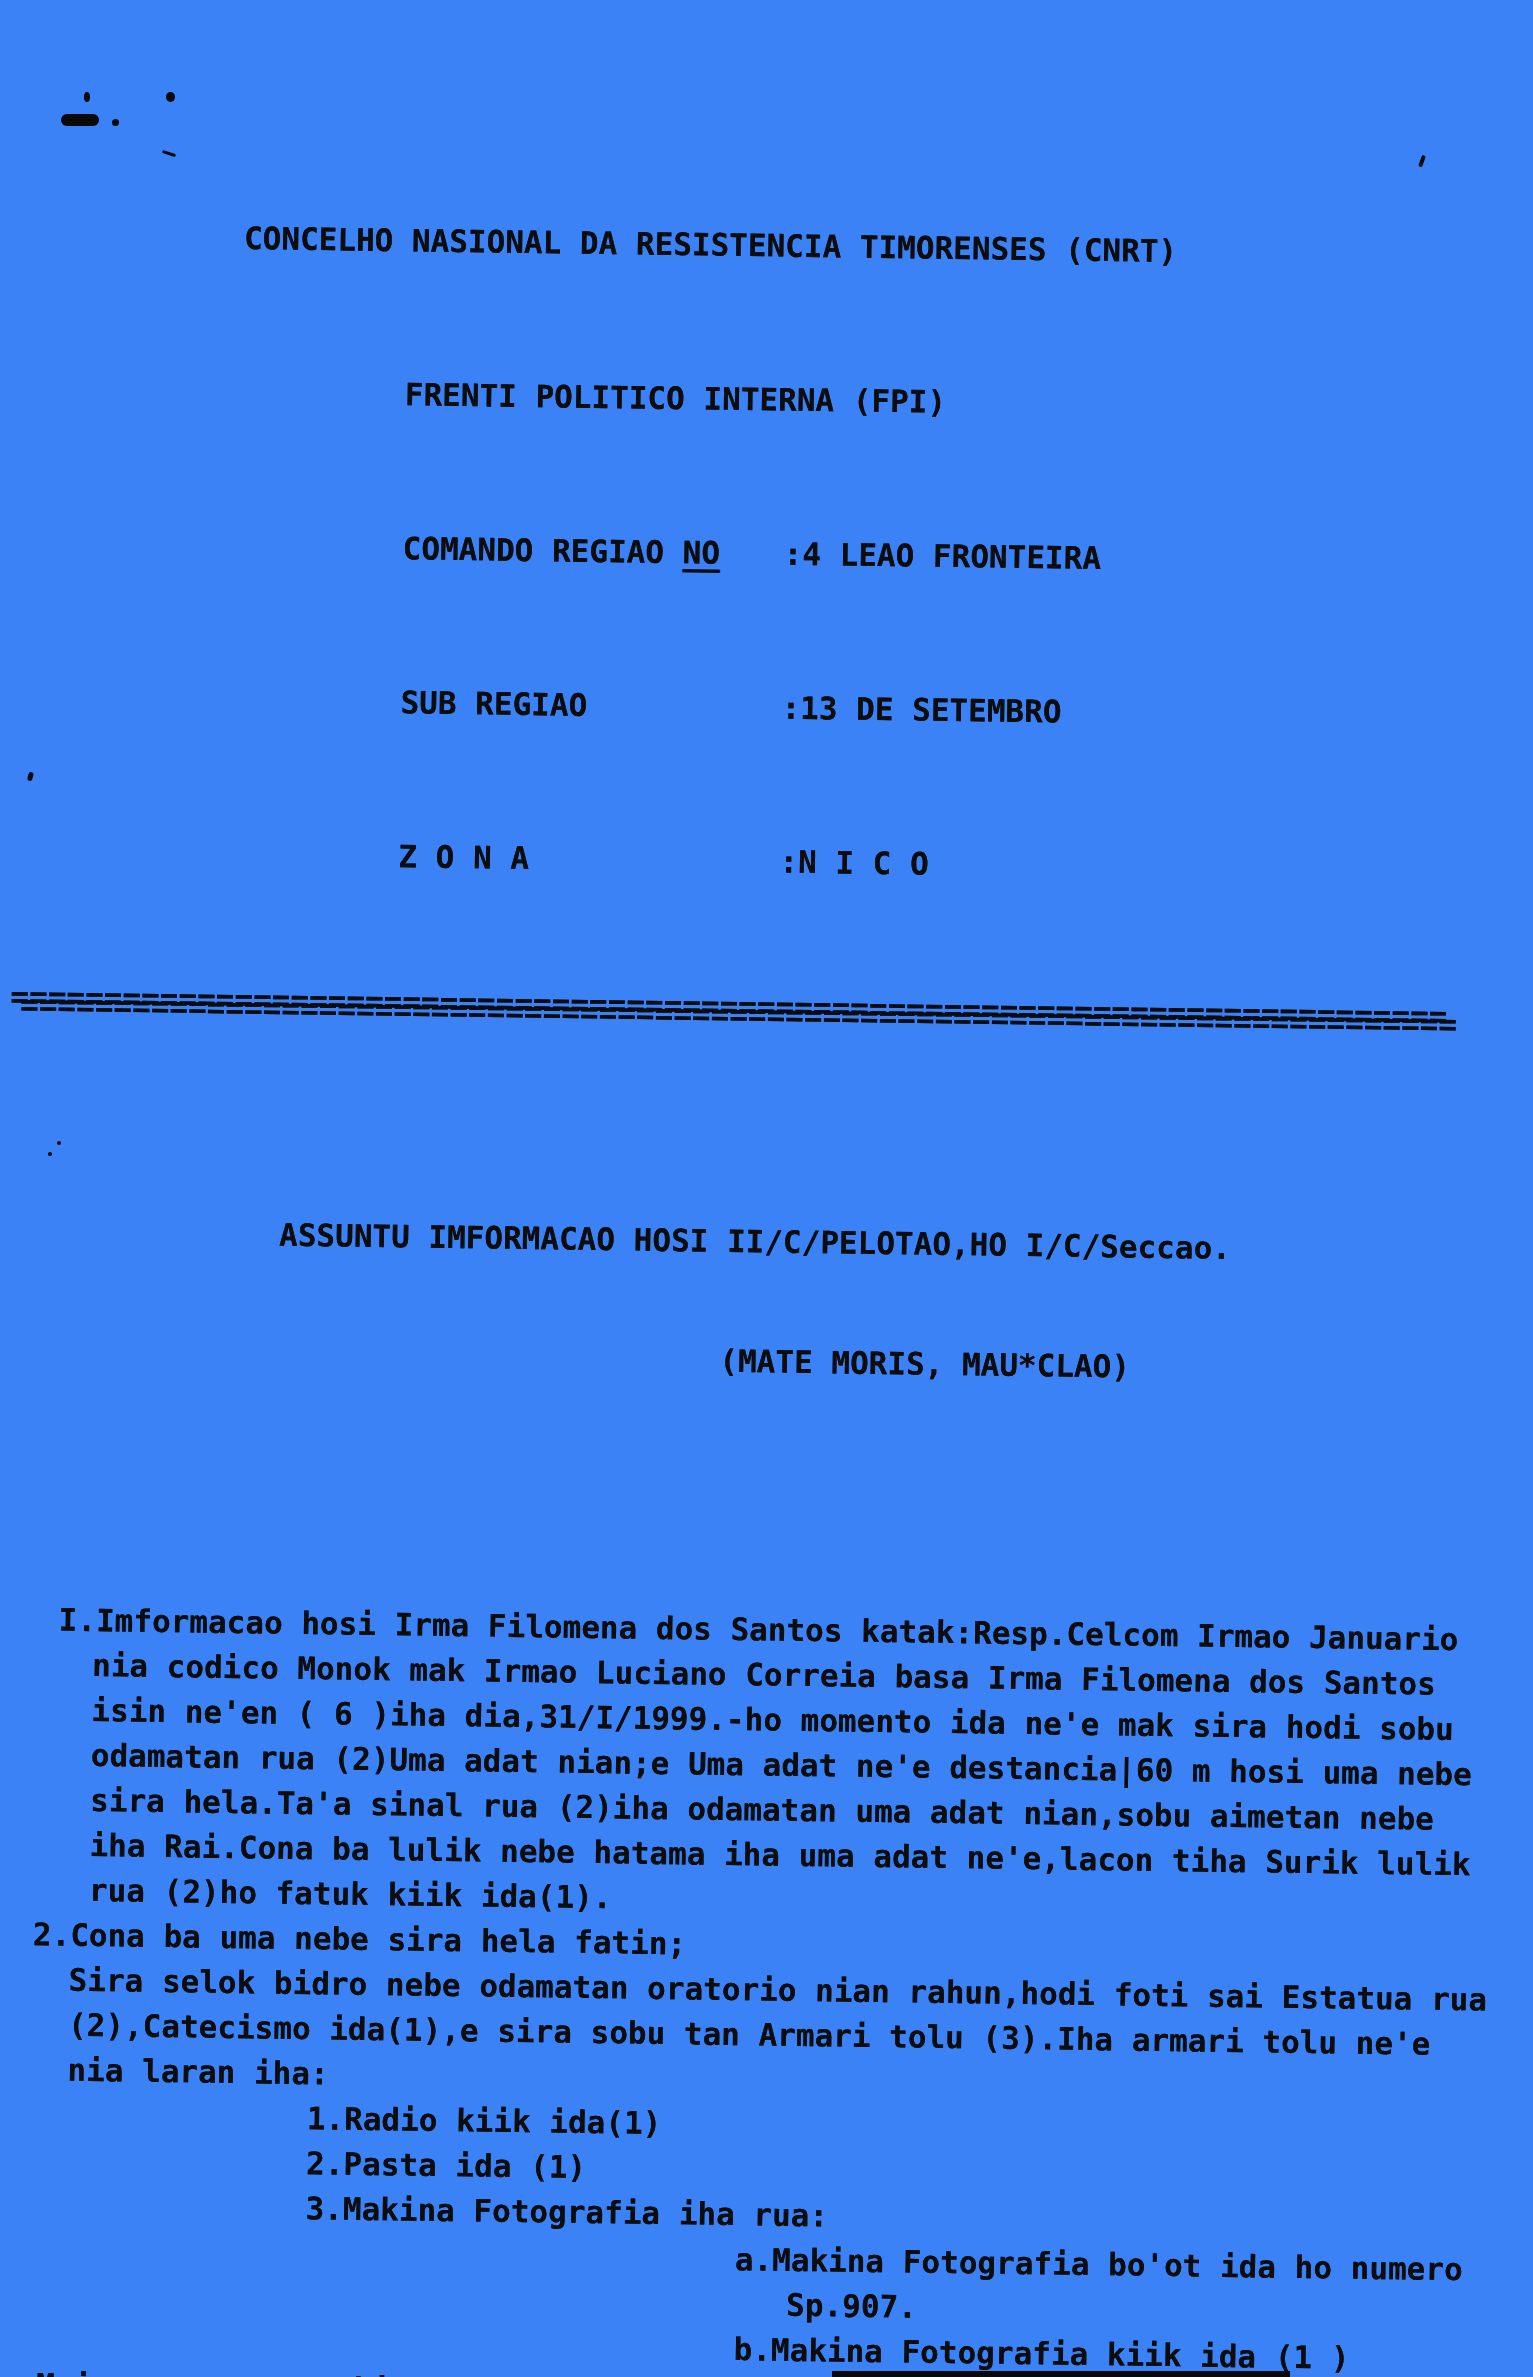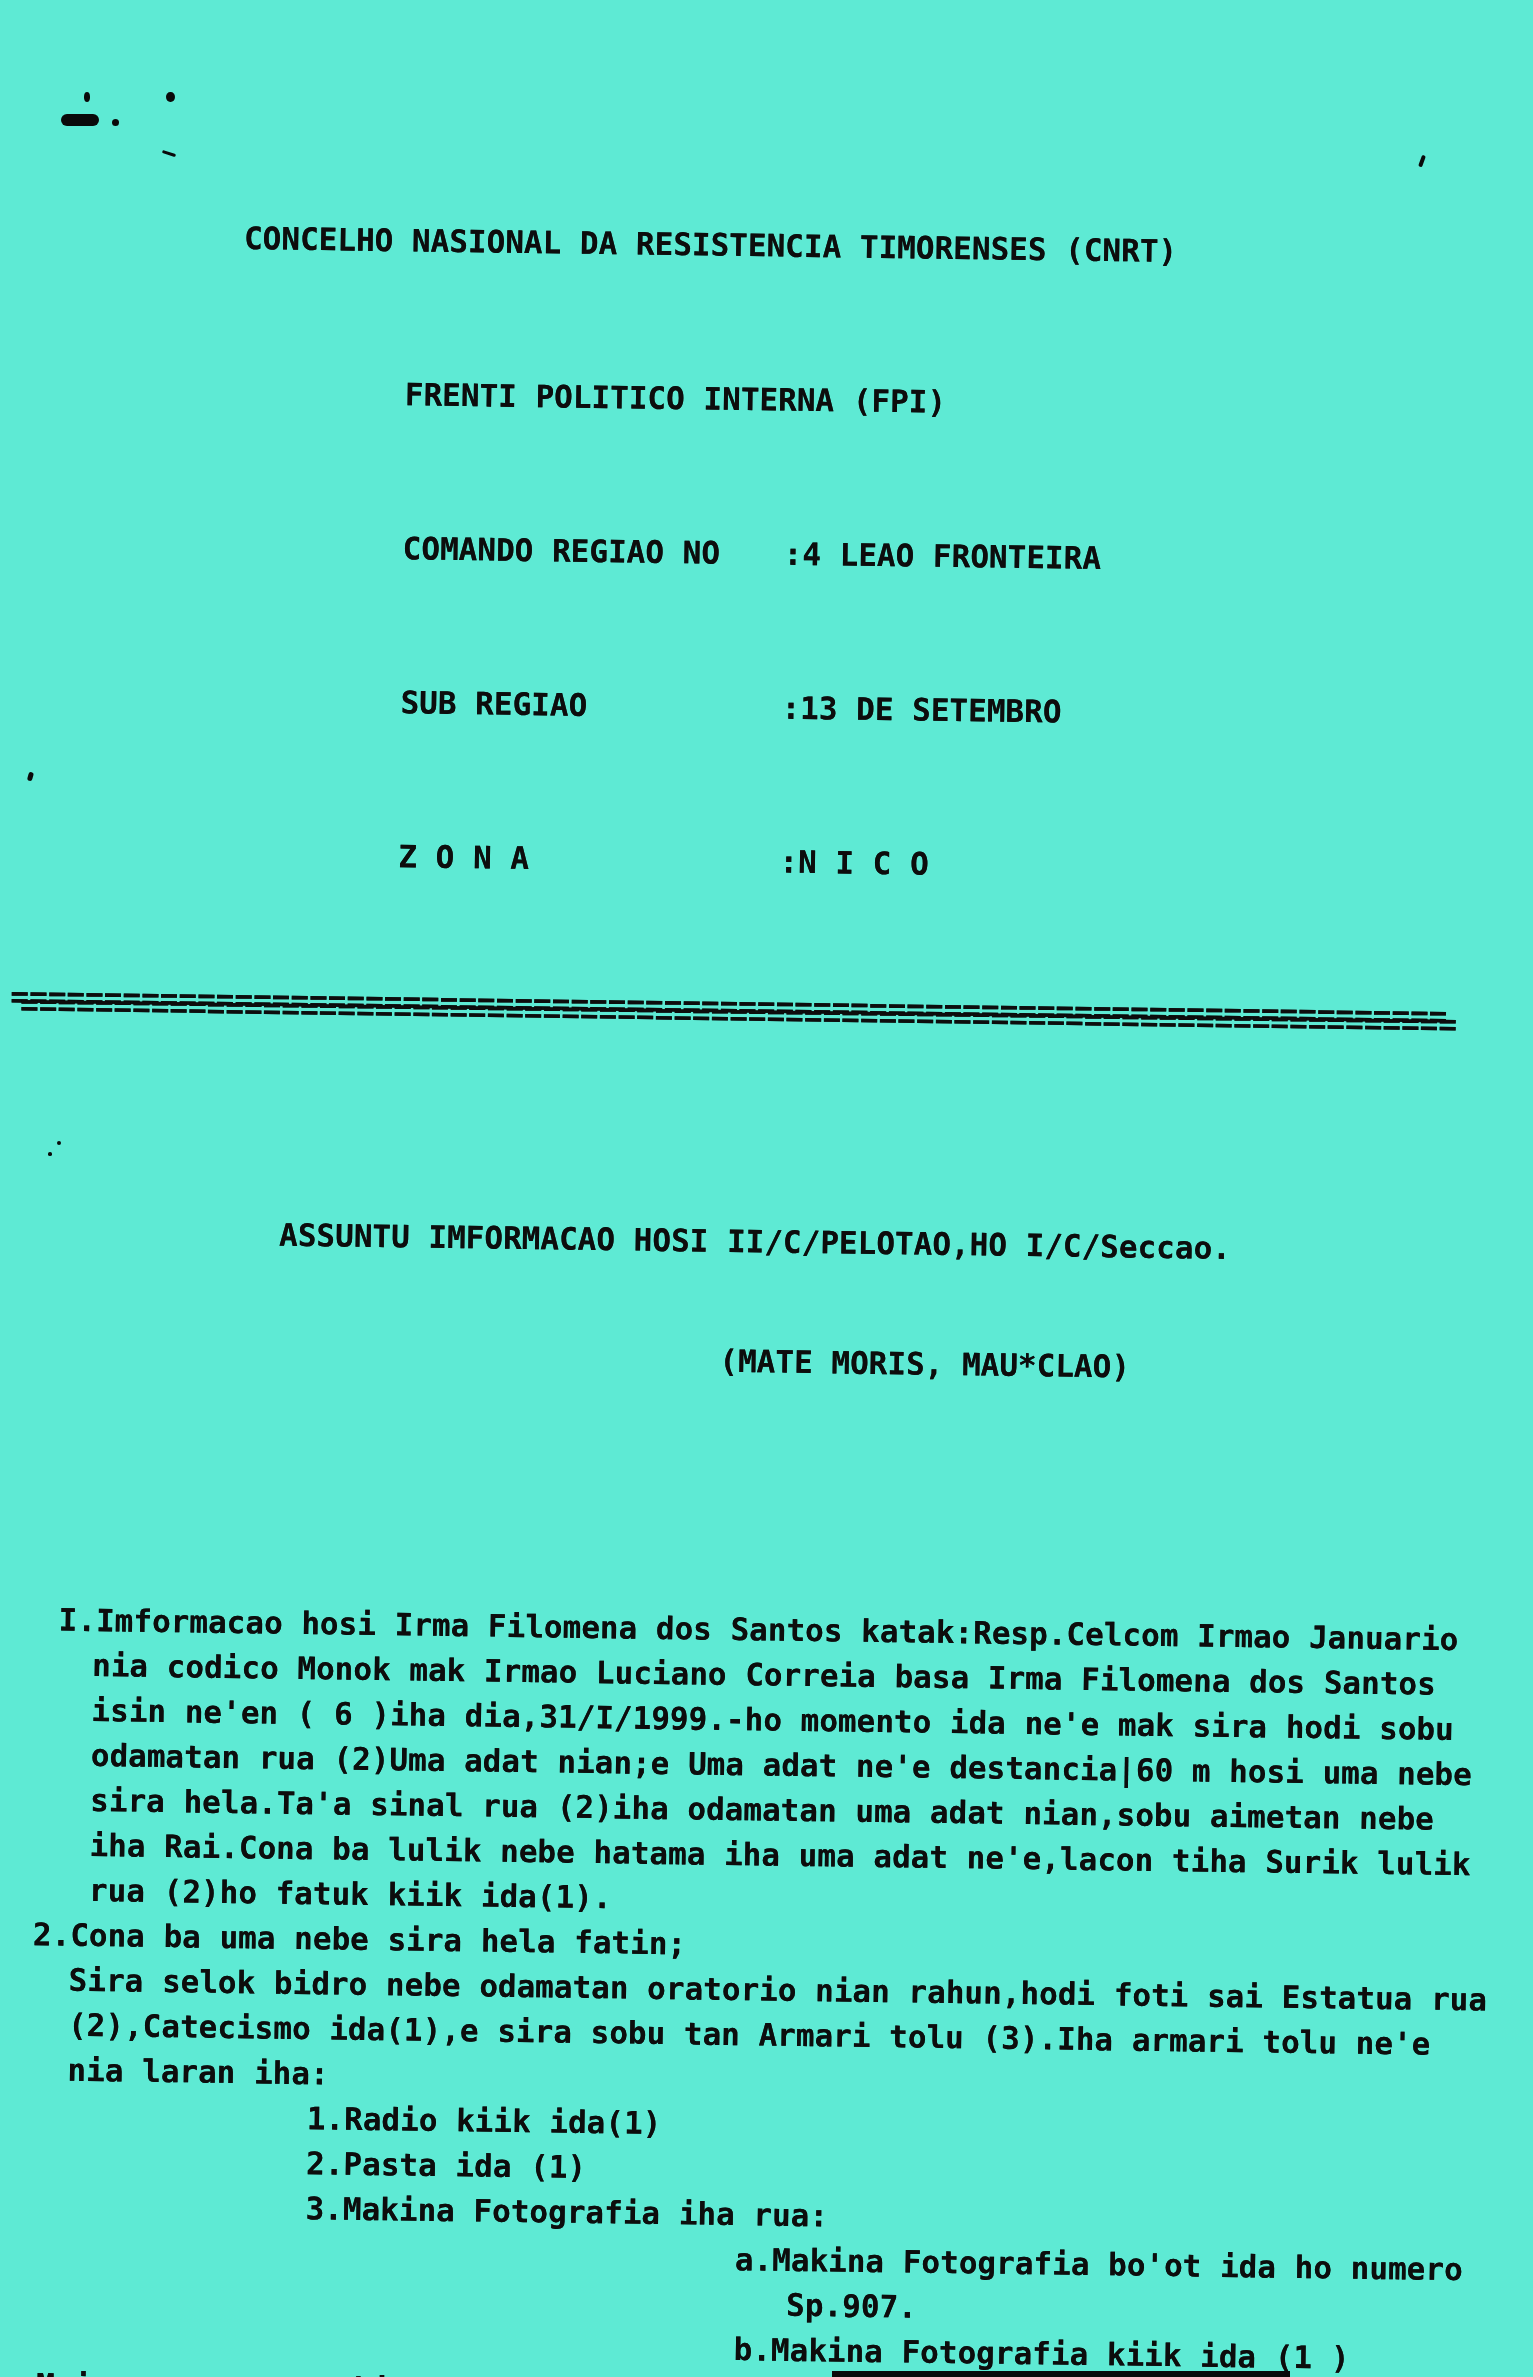--- a/index.html
+++ b/index.html
@@ -6,39 +6,39 @@
   body {
     width:1533px; height:2377px;
     background:#fdfdfb;
     overflow:hidden;
     font-family:"DejaVu Sans Mono","Liberation Mono",monospace;
     color:#0d0d0d;
     position:relative;
   }
   .sheet {
     position:absolute; inset:0;
-    background:#5eead4;
+    background:#3b82f6;
     padding-left:31px;
   }
   .doc {
     position:absolute; top:0; left:0; width:1499px;
     padding:104px 0 0 34px;
     transform:rotate(0.8deg);
     transform-origin:24.6px 98px;
     font-weight:700;
     font-size:31px;
     text-shadow:0 0 0.6px rgba(0,0,0,0.75);
     white-space:pre;
   }
   .hline { line-height:46px; }
   .h1 { padding-left:212px; }
   .h2 { padding-left:375px; }
   .field-row { display:flex; line-height:46px; padding-left:375px; }
   .field-label { width:381px; }
-  .u { text-decoration-thickness:3.1px; text-underline-offset:6.1px; }
+  .u { text-decoration:underline; text-decoration-thickness:3.1px; text-underline-offset:6.1px; }
   .sep-wrap { height:38px; margin-left:-11px; overflow:visible; position:relative; }
   .sep-row { line-height:46px; letter-spacing:0px; position:absolute; left:0; top:-8.6px; }
   .sep-row.sep2 { left:9.8px; top:-0.6px; }
   .subject { margin-top:7.4px; }
   .subj1 { line-height:48px; padding-left:261px; }
   .subj2 { line-height:48px; padding-left:703px; }
   .body-block { margin-top:42px; }
   .bline { line-height:45px; }
   
   .speck { position:absolute; background:#0a0a0a; border-radius:50%; }

